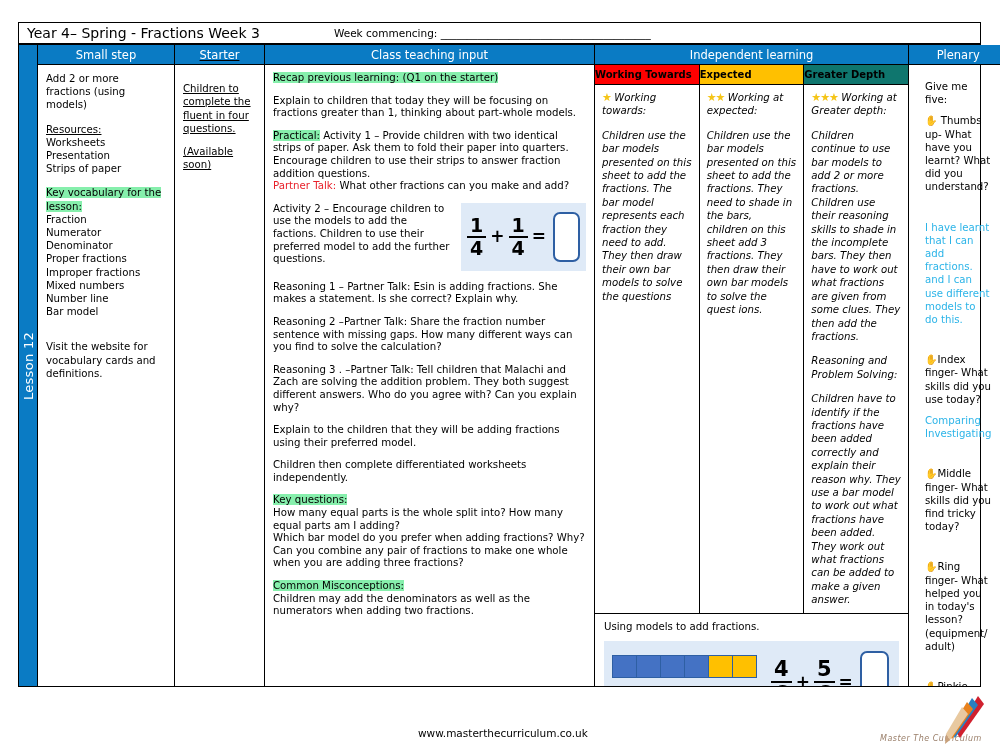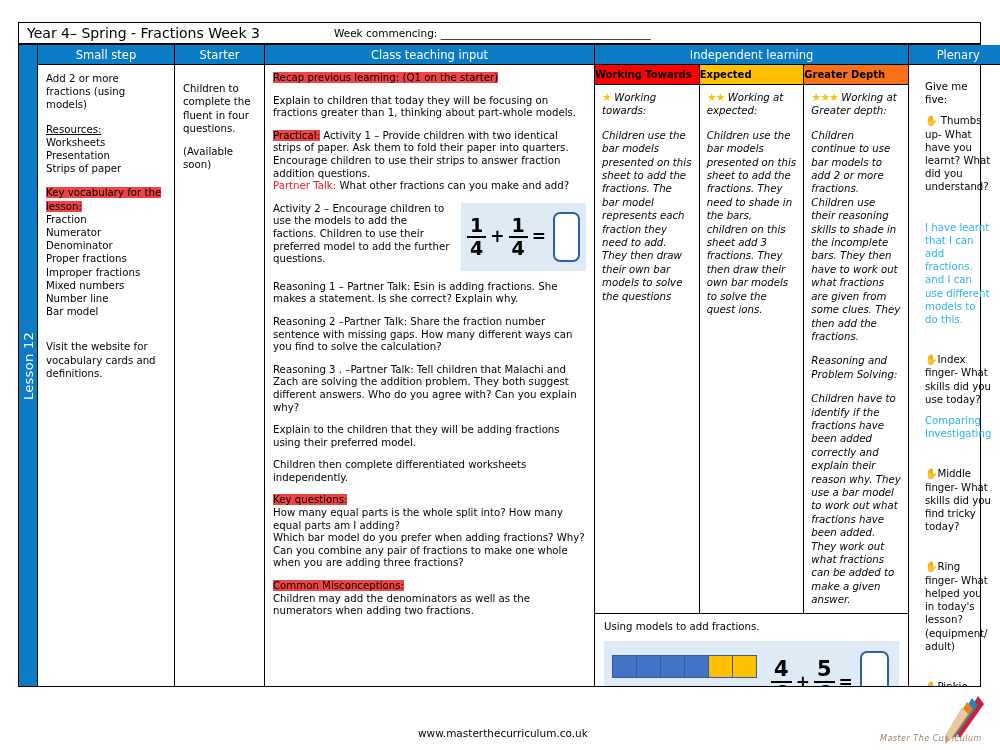--- a/index.html
+++ b/index.html
@@ -31,37 +31,37 @@
     position:relative;flex:0 0 18px;
   }
   .spine .vtext{
     position:absolute;left:50%;top:50%;
     transform:translate(-50%,-50%) rotate(-90deg);
     color:#ffffff;font-size:13px;white-space:nowrap;letter-spacing:.3px;
   }
   .col{display:flex;flex-direction:column;border-right:1px solid #000;box-sizing:border-box;}
   .col:last-child{border-right:none;}
   .col-small{flex:0 0 137px;}
-  .col-starter{flex:0 0 90px;}
+  .col-starter{flex:0 0 90px;text-decoration:underline;}
   .col-teach{flex:0 0 330px;}
   .col-indep{flex:0 0 314px;border-right:1px solid #000;}
   .col-plen{flex:1 1 auto;}
 
   .hdr{
     background:#0a7bc4;color:#fff;text-align:center;
     font-size:11.5px;line-height:20px;height:20px;
     border-bottom:1px solid #000;box-sizing:border-box;
   }
   .body{padding:7px 8px 6px 8px;font-size:10.2px;line-height:13.2px;color:#000;overflow:hidden;}
 
   
   .ss p{margin:0 0 0 0;}
   .ss .gap{height:11px;}
   .ul{text-decoration:underline;}
-  .hl{background:#ef4444;color:#000;}
+  .hl{background:#86efac;color:#000;}
 
   
   .tc{font-size:10.2px;line-height:12.6px;}
   .tc p{margin:0 0 10px 0;}
   .tc .red{color:#e8202a;}
   .eqwrap{display:flex;align-items:flex-start;gap:8px;margin:2px 0 10px 0;}
   .eqtext{flex:1 1 auto;}
   .eqbox{
     flex:0 0 115px;background:#dfeaf7;
     display:flex;align-items:center;justify-content:center;
@@ -79,21 +79,21 @@
 
   
   .indep-head{display:flex;height:20px;border-bottom:1px solid #000;}
   .indep-head>div{
     flex:1 1 0;font-size:10px;font-weight:bold;
     line-height:19px;border-right:1px solid #000;box-sizing:border-box;color:#000;
   }
   .indep-head>div:last-child{border-right:none;}
   .h-wt{background:#ff0000;}
   .h-ex{background:#ffc000;}
-  .h-gd{background:#f97316;}
+  .h-gd{background:#0f766e;}
   .indep-cols{display:flex;flex:0 0 462px;border-bottom:1px solid #000;font-style:italic;}
   .indep-cols>div{
     flex:1 1 0;border-right:1px solid #000;box-sizing:border-box;
     padding:6px 7px;font-size:10.2px;line-height:13.4px;overflow:hidden;
   }
   .indep-cols>div:last-child{border-right:none;}
   .indep-cols p{margin:0;}
   .indep-cols .gap{height:11px;}
   .star{color:#f5c518;font-size:11px;letter-spacing:-1px;}
 

